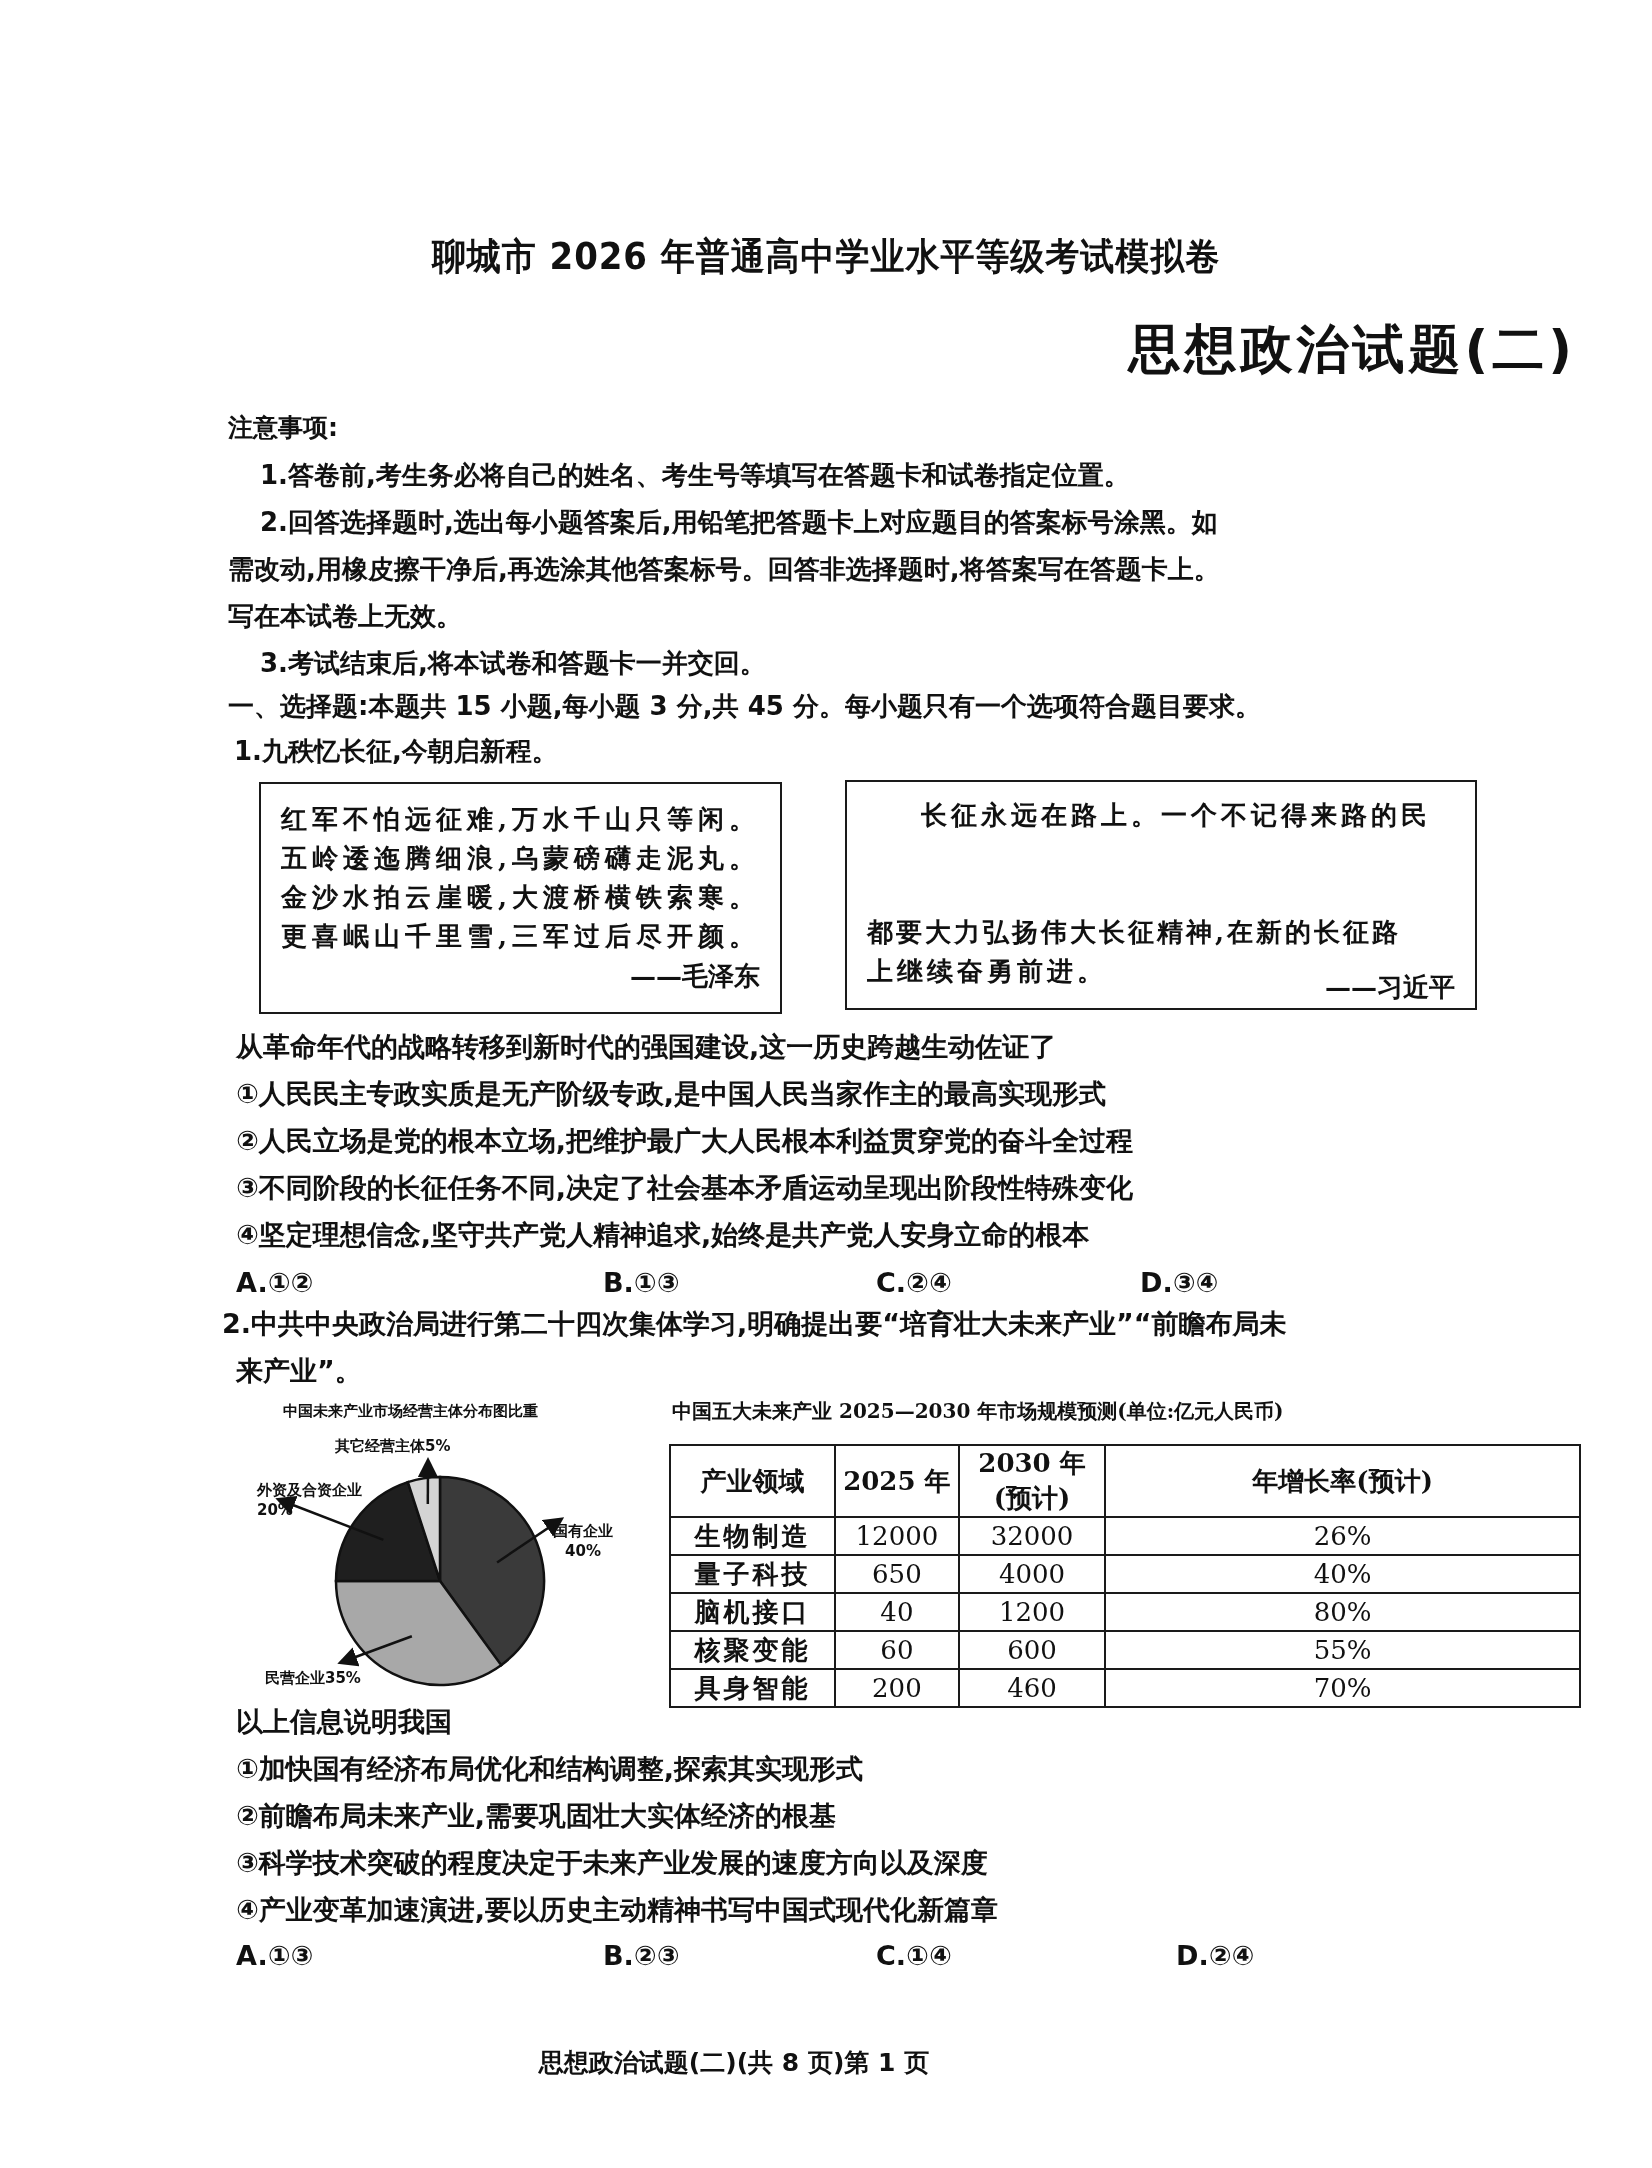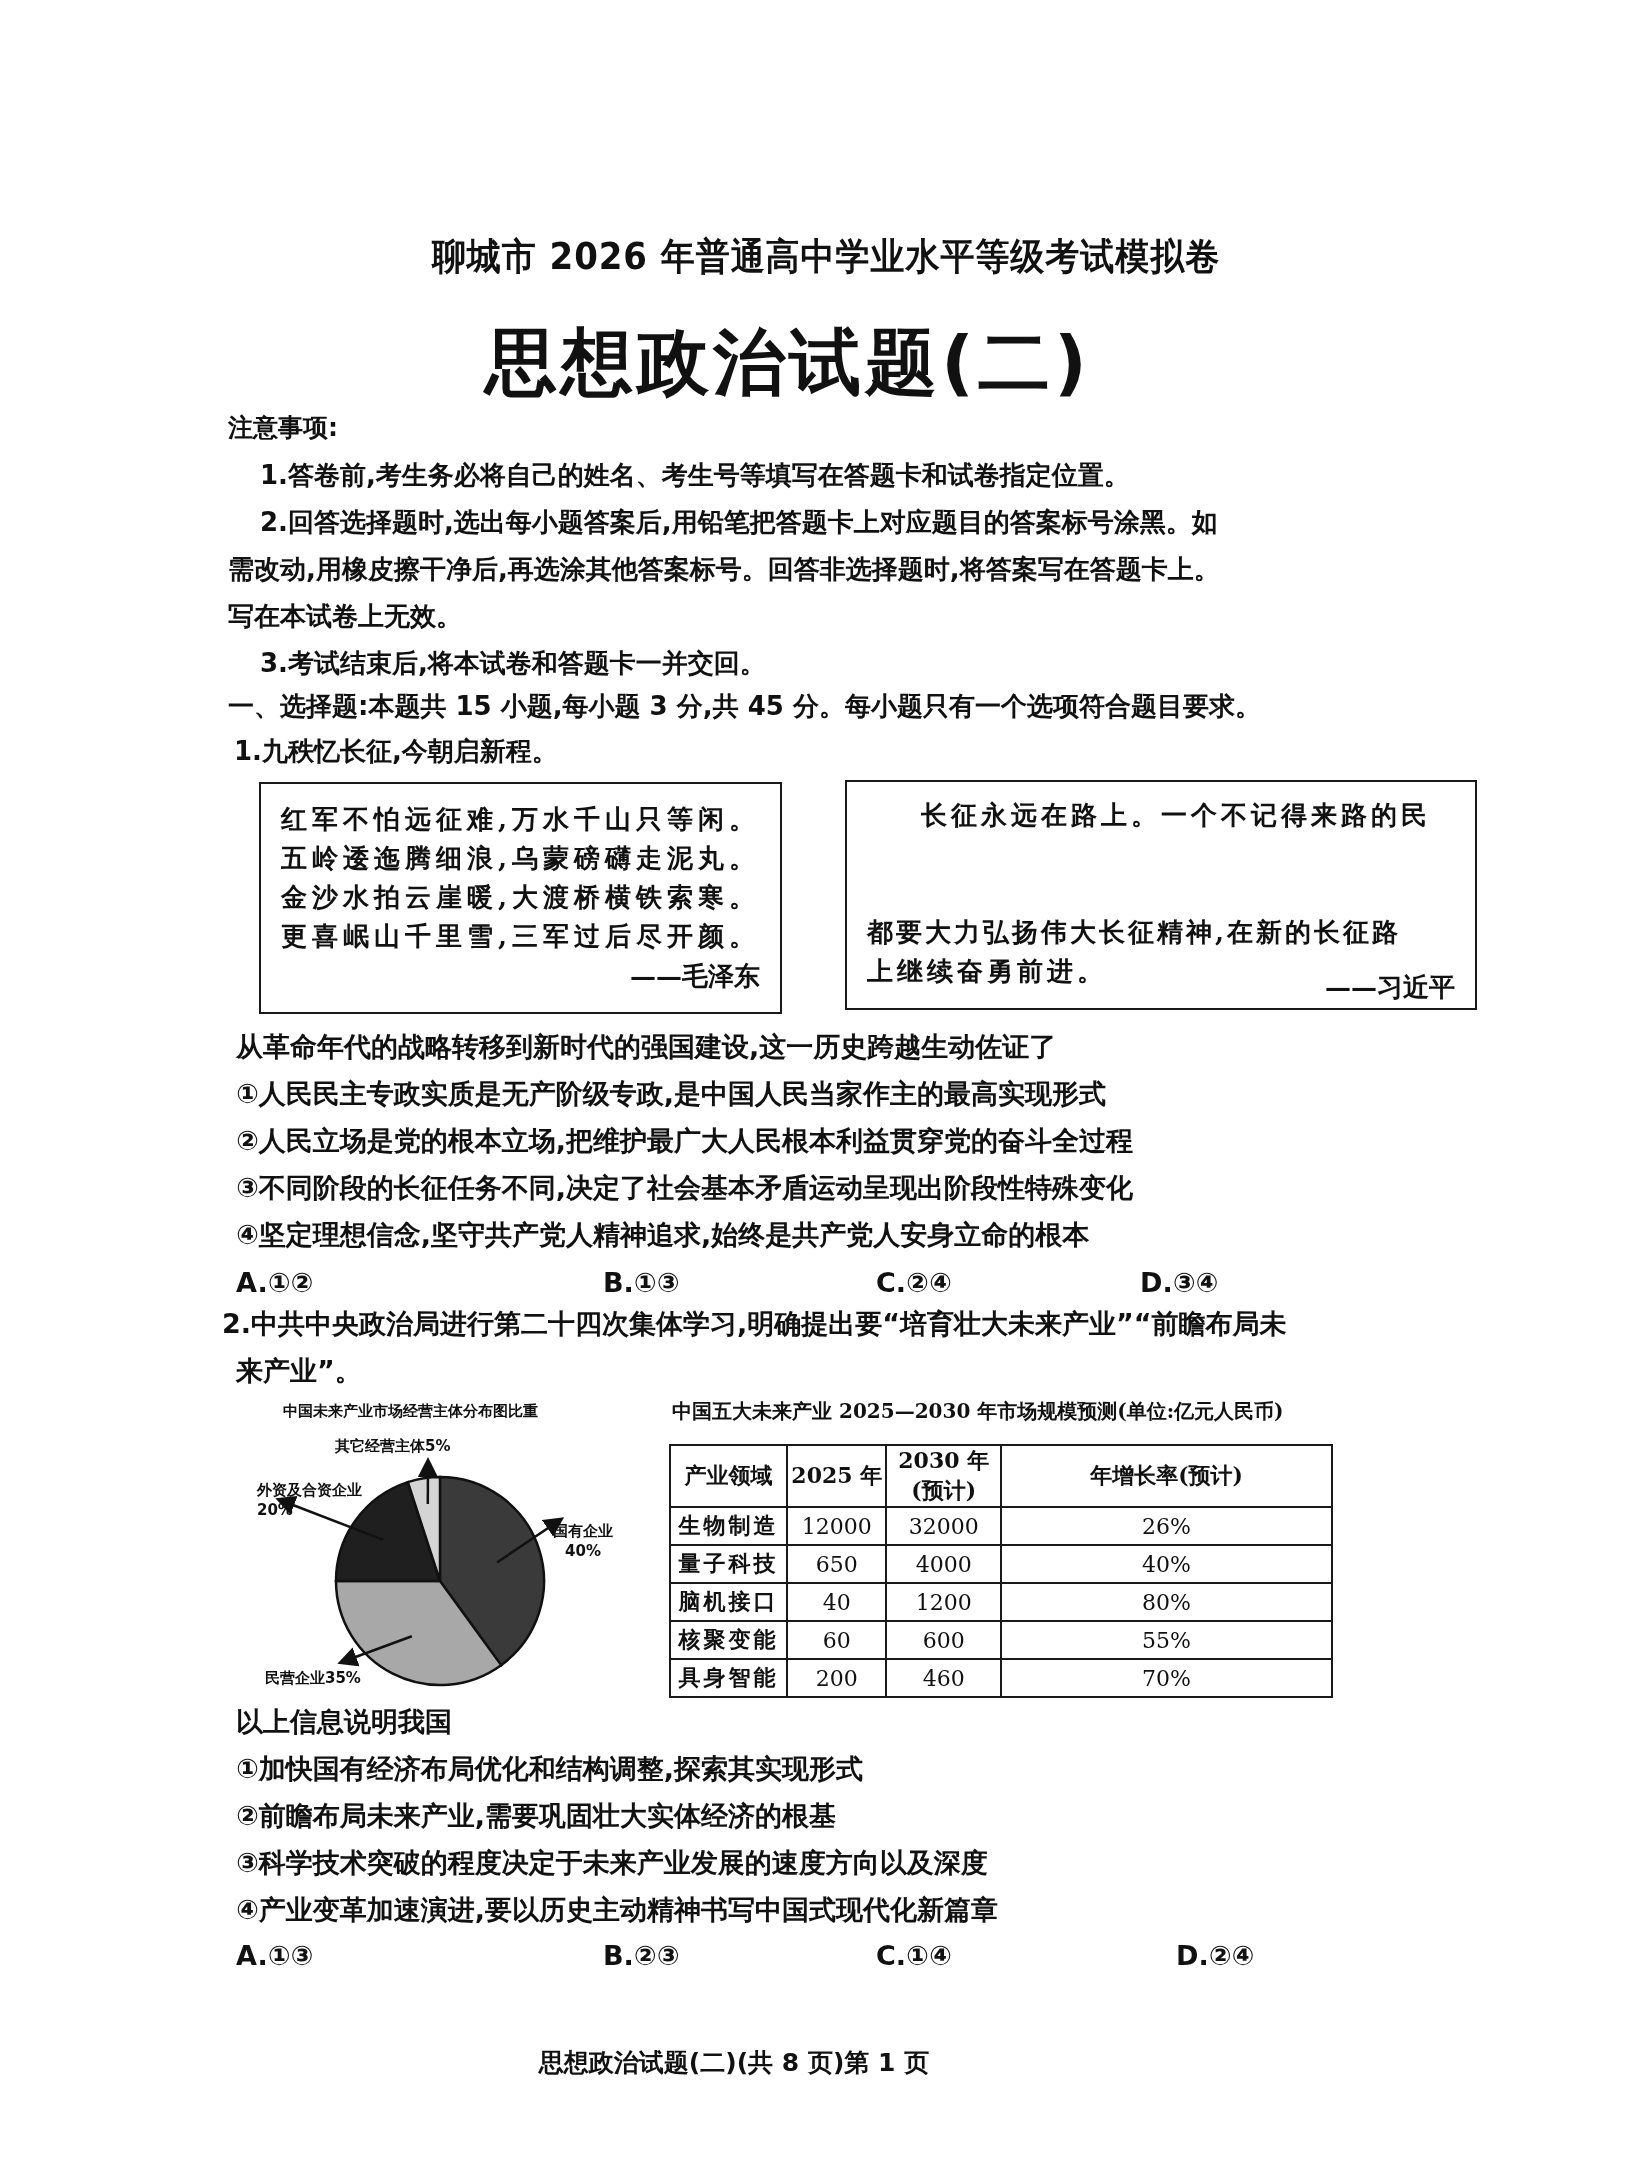--- a/index.html
+++ b/index.html
@@ -2,28 +2,28 @@
 <html><head>
 <meta charset="utf-8">
 <style>
   html, body { margin: 0; padding: 0; background: #ffffff; }
   body {
     width: 1652px; height: 2168px; position: relative; overflow: hidden;
     font-family: "DejaVu Sans", sans-serif; color: #111;
   }
   .abs { position: absolute; white-space: nowrap; }
   .title1 { left: 0; width: 1652px; text-align: center; top: 232px; font-size: 37px; font-weight: bold; letter-spacing: 1px; transform: scaleX(0.92); }
-  .title2 { left: 0; width: 1576px; text-align: center; top: 315px; font-size: 72px; font-weight: bold; letter-spacing: 4px; }
+  .title2 { left: 0; width: 1576px; text-align: right; top: 315px; font-size: 52px; font-weight: bold; letter-spacing: 4px; }
   .txt { font-size: 27px; line-height: 40px; font-weight: bold; transform-origin: left center; }
   .box { position: absolute; border: 2.5px solid #1a1a1a; box-sizing: border-box; }
   .box .line { position: absolute; font-family: "DejaVu Serif", serif; font-size: 26px; font-weight: bold; white-space: nowrap; letter-spacing: 5px; }
   .opts span { position: absolute; }
   .charttitle { font-size: 15px; font-weight: bold; }
   .pielabel { position: absolute; font-size: 15px; font-weight: bold; white-space: nowrap; line-height: 20px; }
-  table.mkt { position: absolute; left: 669px; top: 1444px; width: 664px; border-collapse: collapse; font-family: "DejaVu Serif", serif; font-size: 22px; }
+  table.mkt { position: absolute; left: 669px; top: 1444px; width: 912px; border-collapse: collapse; font-family: "DejaVu Serif", serif; font-size: 26px; }
   table.mkt td, table.mkt th { border: 2.5px solid #1a1a1a; height: 36px; text-align: center; padding: 0; font-weight: normal; }
   table.mkt th { font-weight: bold; }
   table.mkt td.field { font-weight: bold; letter-spacing: 3px; }
   .tabletitle { font-family: "DejaVu Serif", serif; font-size: 20px; font-weight: bold; }
   .footer { left: 0; width: 1468px; text-align: center; top: 2033px; font-size: 25px; font-weight: bold; margin-top: 13px; }
 </style>
 </head>
 <body>
 
 <div class="abs title1">聊城市 2026 年普通高中学业水平等级考试模拟卷</div>

